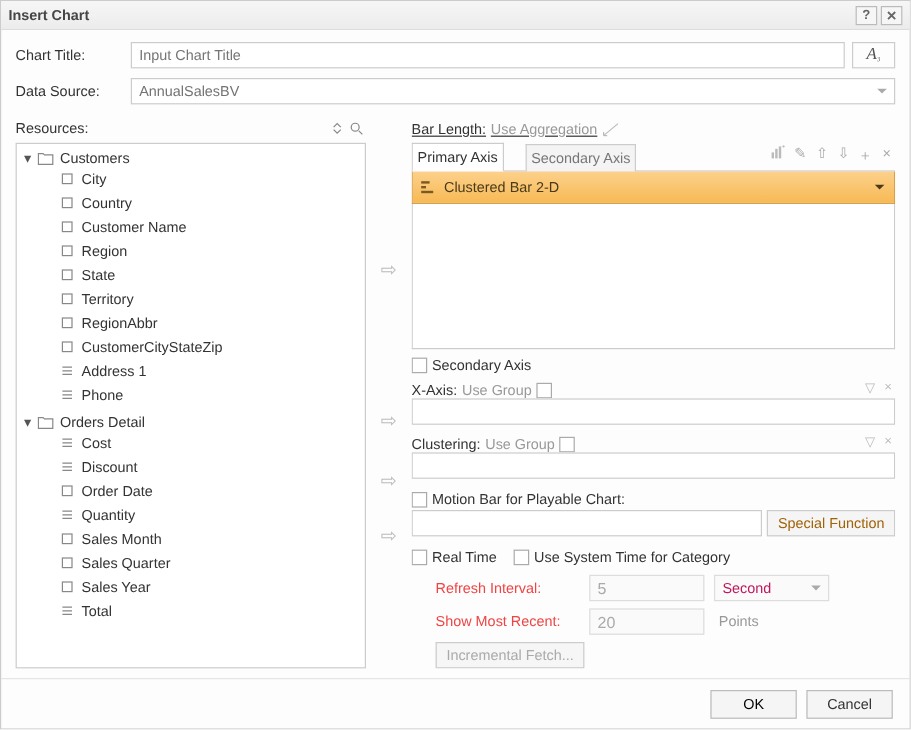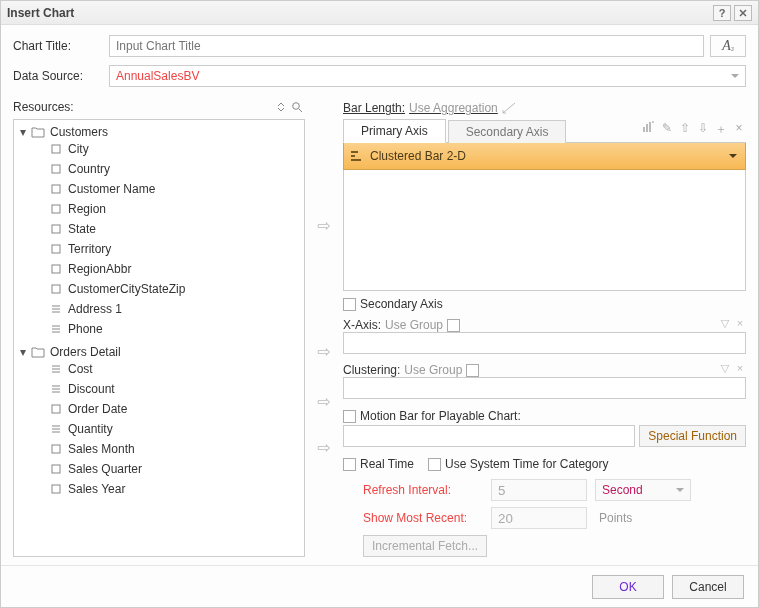--- a/index.html
+++ b/index.html
@@ -68,21 +68,21 @@
     color: #555;
     font-size: 14px;
   }
   .combo {
     flex: 1;
     height: 22px;
     border: 1px solid #ccc;
     display: flex;
     align-items: center;
     padding: 0 6px;
-    color: #ef4444;
+    color: #737373;
     background: #fff;
     position: relative;
   }
   .combo::after {
     content: "";
     position: absolute;
     right: 6px; top: 50%;
     border-left: 4px solid transparent;
     border-right: 4px solid transparent;
     border-top: 4px solid #aaa;
@@ -168,25 +168,25 @@
   }
   .grey { color: #999; }
   .tabs-row {
     display: flex;
     align-items: flex-end;
     height: 26px;
     border-bottom: 1px solid #ccc;
     position: relative;
   }
   .tab {
-    padding: 4px 17px;
+    padding: 4px 4px;
     border: 1px solid #ccc;
     border-bottom: none;
     background: #f4f4f4;
-    margin-right: 2px;
+    margin-right: 18px;
     color: #777;
     position: relative;
     top: 1px;
   }
   .tab.active {
     background: #fff;
     color: #333;
     border-bottom: 1px solid #fff;
   }
   .tabs-icons {
@@ -296,21 +296,21 @@
   }
   .footer .btn {
     min-width: 72px;
     height: 24px;
     border: 1px solid #bbb;
     background: #f5f5f5;
     display: flex;
     align-items: center;
     justify-content: center;
   }
-  .footer .btn.disabled { color: #6d28d9; }
+  .footer .btn.disabled { color: #000000; }
   .tree::-webkit-scrollbar { width: 14px; }
   .tree::-webkit-scrollbar-track { background: #f4f4f4; border-left: 1px solid #e5e5e5;}
   .tree::-webkit-scrollbar-thumb { background: #d0d0d0; border: 2px solid #f4f4f4;}
   svg { display: block; }
 </style>
 </head>
 <body>
 
 <div class="dialog">
 
@@ -560,20 +560,31 @@
                 </li>
                 <li>
                   <div class="node">
                     <span class="twisty"></span>
                     <span class="ic">
                       <svg width="12" height="12" viewBox="0 0 12 12">
                         <rect x="2" y="2" width="8" height="8" fill="none" stroke="#888"></rect>
                       </svg>
                     </span>
                     <span>Sales Year</span>
+                  </div>
+                </li>
+                <li>
+                  <div class="node">
+                    <span class="twisty"></span>
+                    <span class="ic">
+                      <svg width="12" height="12" viewBox="0 0 12 12">
+                        <path d="M2 3 L10 3 M2 6 L10 6 M2 9 L10 9" stroke="#888" stroke-width="1"></path>
+                      </svg>
+                    </span>
+                    <span>Total</span>
                   </div>
                 </li>
               </ul>
             </li>
           </ul>
       </div>
     </div>
 
     <div class="mid-col">
       <div style="height:116px"></div>

